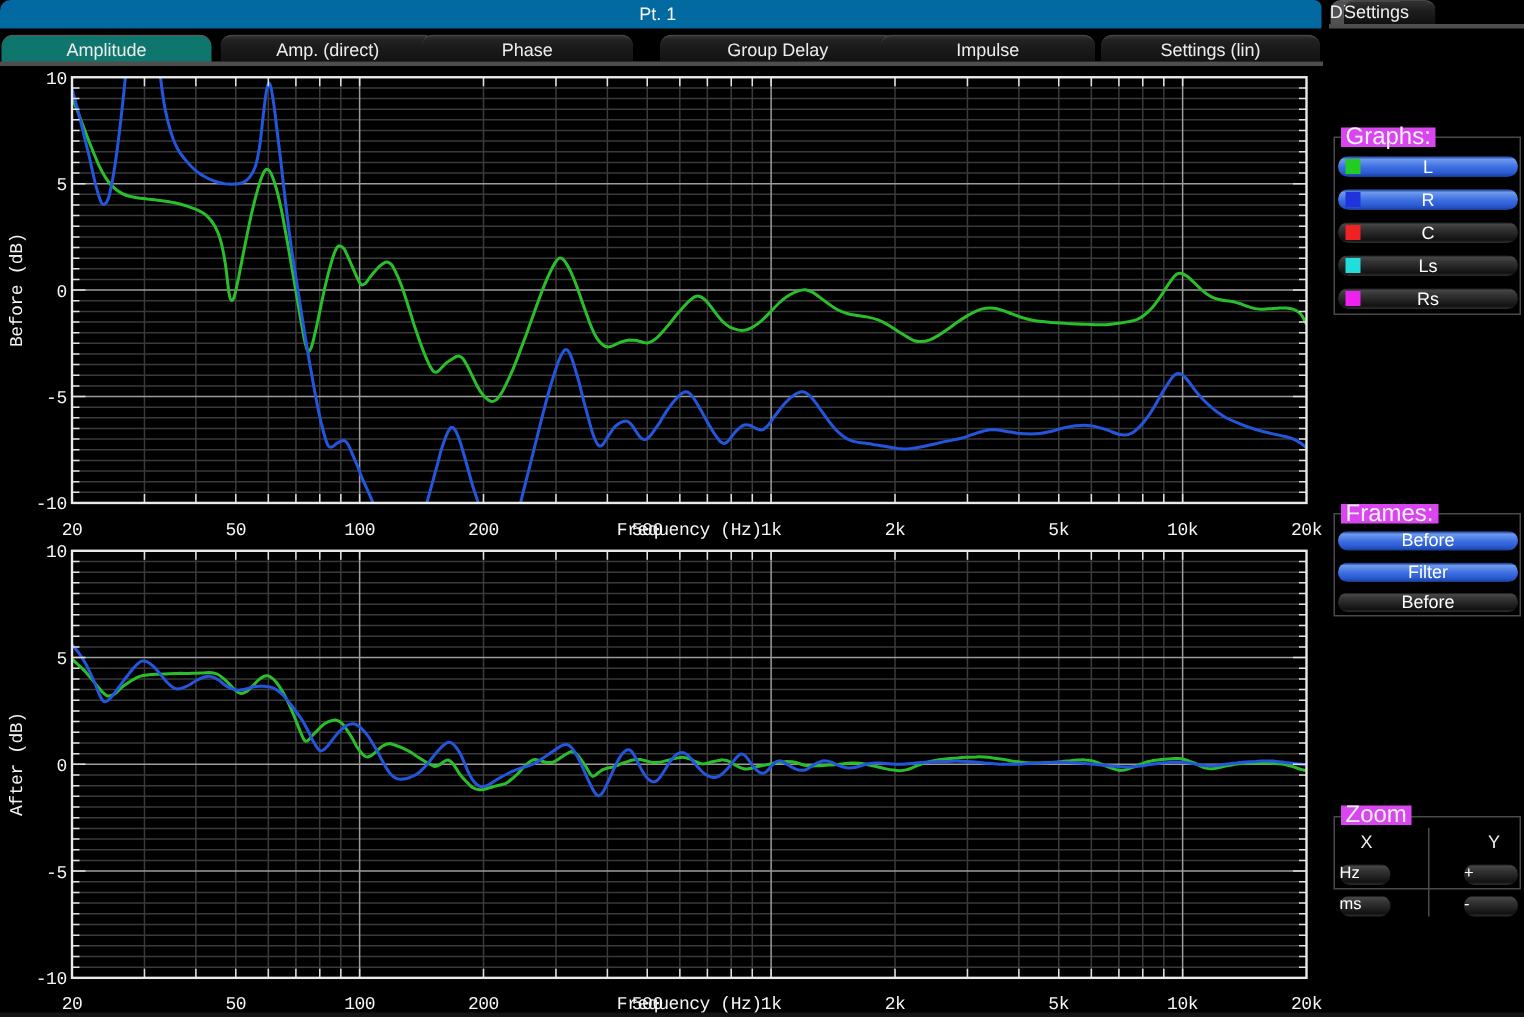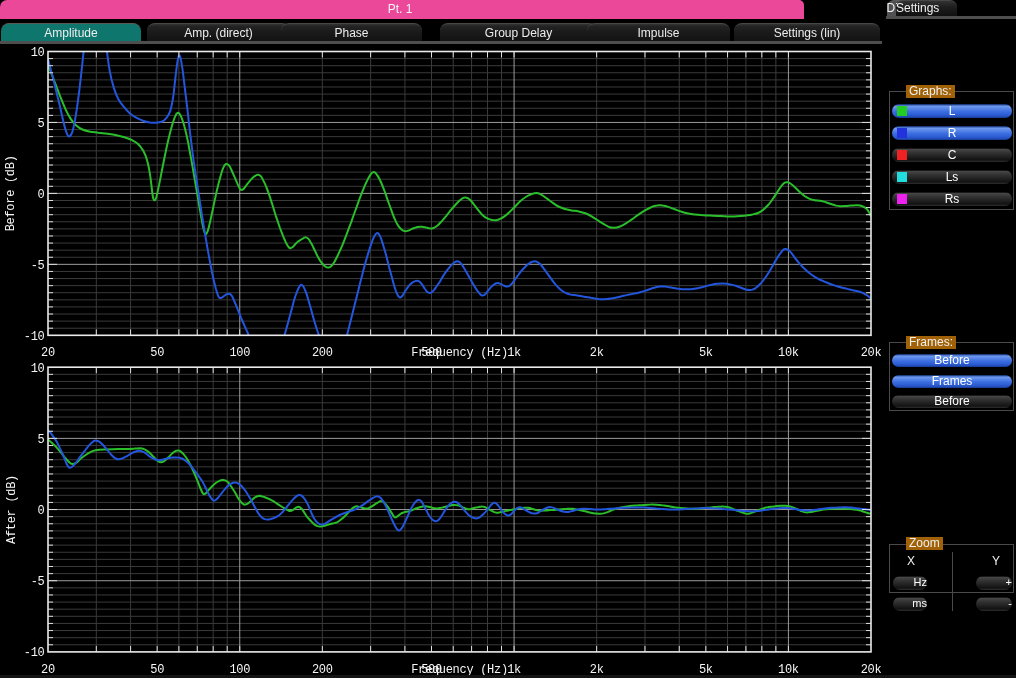--- a/index.html
+++ b/index.html
@@ -1,35 +1,35 @@
 <!DOCTYPE html>
 <html><head><meta charset="utf-8"><style>
 *{margin:0;padding:0;box-sizing:border-box}
 html,body{width:1016px;height:678px;background:#000;overflow:hidden;font-family:"Liberation Sans",sans-serif}
 .abs{position:absolute}
-#titlebar{left:0;top:0;width:804px;height:19px;background:#ec4899;border-radius:7px 5px 0 0;
+#titlebar{left:0;top:0;width:881px;height:19px;background:#0369a1;border-radius:7px 5px 0 0;
   color:#f5f5f5;font-size:12px;text-align:center;line-height:18px}
 .tab{position:absolute;top:23px;height:18px;border-radius:8px 8px 0 0;
   background:linear-gradient(180deg,#333 0,#222 15%,#1b1b1b 45%,#121212 100%);
   color:#ededed;font-size:12px;text-align:center;line-height:18px;border-top:1px solid #474747}
 .tab.sel{top:23px;height:21.3px;background:#0f766e;border-top:1px solid #5a5a5a}
 #tabstrip{left:0;top:41px;width:882px;height:3.3px;background:#4e4e4e}
 #sidestrip{left:886px;top:15.5px;width:130px;height:3.3px;background:#4e4e4e}
 .stab{position:absolute;top:0;height:15.5px;border-radius:7px 7px 0 0;color:#f0f0f0;font-size:12px;
   text-align:left;line-height:15px;background:linear-gradient(180deg,#333 0,#1e1e1e 40%,#101010 100%);border-top:1px solid #474747}
 .stab.sel{background:#515154;border-top:1px solid #5a5a5a}
 .gbox{position:absolute;border:1px solid #4a4a4a}
-.glab{position:absolute;top:-7px;left:16px;background:#a16207;padding:0 3px;color:#f0f0f0;font-size:12px;line-height:13px}
+.glab{position:absolute;top:-7px;left:4px;background:#d946ef;padding:0 3px;color:#f0f0f0;font-size:16px;line-height:13px}
 .pill{position:absolute;left:892px;width:120px;height:14px;border-radius:7px;color:#fff;font-size:12px;
   text-align:center;line-height:14px;
   background:linear-gradient(180deg,#000 0,#464646 10%,#353535 30%,#222 60%,#121212 85%,#2e2e2e 100%);
   box-shadow:0 1px 1px #000}
 .pill.blue{background:linear-gradient(180deg,#0a1840 0,#2c54a8 6%,#6f99ed 16%,#5585e7 34%,#3c6de0 54%,#2f5fd6 74%,#2451c2 88%,#193a8c 100%)}
 .sw{position:absolute;left:5px;top:2px;width:10px;height:10px}
-.sbtn{position:absolute;height:14px;border-radius:7px;color:#fff;font-size:11px;text-align:right;line-height:13px;
+.sbtn{position:absolute;height:14px;border-radius:7px;color:#fff;font-size:11px;text-align:left;line-height:13px;
   background:linear-gradient(180deg,#000 0,#464646 10%,#353535 30%,#222 60%,#121212 85%,#2e2e2e 100%)}
 #botstrip{left:0;top:675px;width:1016px;height:3px;background:#141414}
 </style></head><body>
 <div id="titlebar" class="abs" style="padding-right:4px">Pt. 1</div>
 <div class="tab sel" style="left:1px;width:140px">Amplitude</div>
 <div class="tab" style="left:147px;width:143px">Amp. (direct)</div>
 <div class="tab" style="left:281px;width:141px">Phase</div>
 <div class="tab" style="left:440px;width:157px">Group Delay</div>
 <div class="tab" style="left:587px;width:143px">Impulse</div>
 <div class="tab" style="left:734px;width:146px">Settings (lin)</div>
@@ -105,21 +105,21 @@
 <div class="pill blue" style="top:104px">L<span class="sw" style="background:#22cc22"></span></div>
 <div class="pill blue" style="top:126px">R<span class="sw" style="background:#2233dd"></span></div>
 <div class="pill" style="top:148px">C<span class="sw" style="background:#ee2222"></span></div>
 <div class="pill" style="top:170px">Ls<span class="sw" style="background:#22dddd"></span></div>
 <div class="pill" style="top:192px">Rs<span class="sw" style="background:#ee22ee"></span></div>
 
 <div class="gbox" style="left:889px;top:342px;width:125px;height:69px">
     <span class="glab">Frames:</span>
   </div>
 <div class="pill blue" style="top:354px;height:13px;line-height:13px">Before</div>
-<div class="pill blue" style="top:374.5px;height:13px;line-height:13px">Frames</div>
+<div class="pill blue" style="top:374.5px;height:13px;line-height:13px">Filter</div>
 <div class="pill" style="top:395px;height:13px;line-height:13px">Before</div>
 
 <div class="gbox" style="left:889px;top:544px;width:125px;height:49px">
     <span class="glab" style="top:-8px">Zoom</span>
   <div style="position:absolute;left:62px;top:7px;width:1px;height:59px;background:#4a4a4a"></div>
   <div style="position:absolute;left:17px;top:9px;color:#f0f0f0;font-size:12px">X</div>
   <div style="position:absolute;left:102px;top:9px;color:#f0f0f0;font-size:12px">Y</div>
 </div>
 <div class="sbtn" style="left:893px;top:576px;width:34px">Hz</div>
 <div class="sbtn" style="left:893px;top:597px;width:34px">ms</div>

